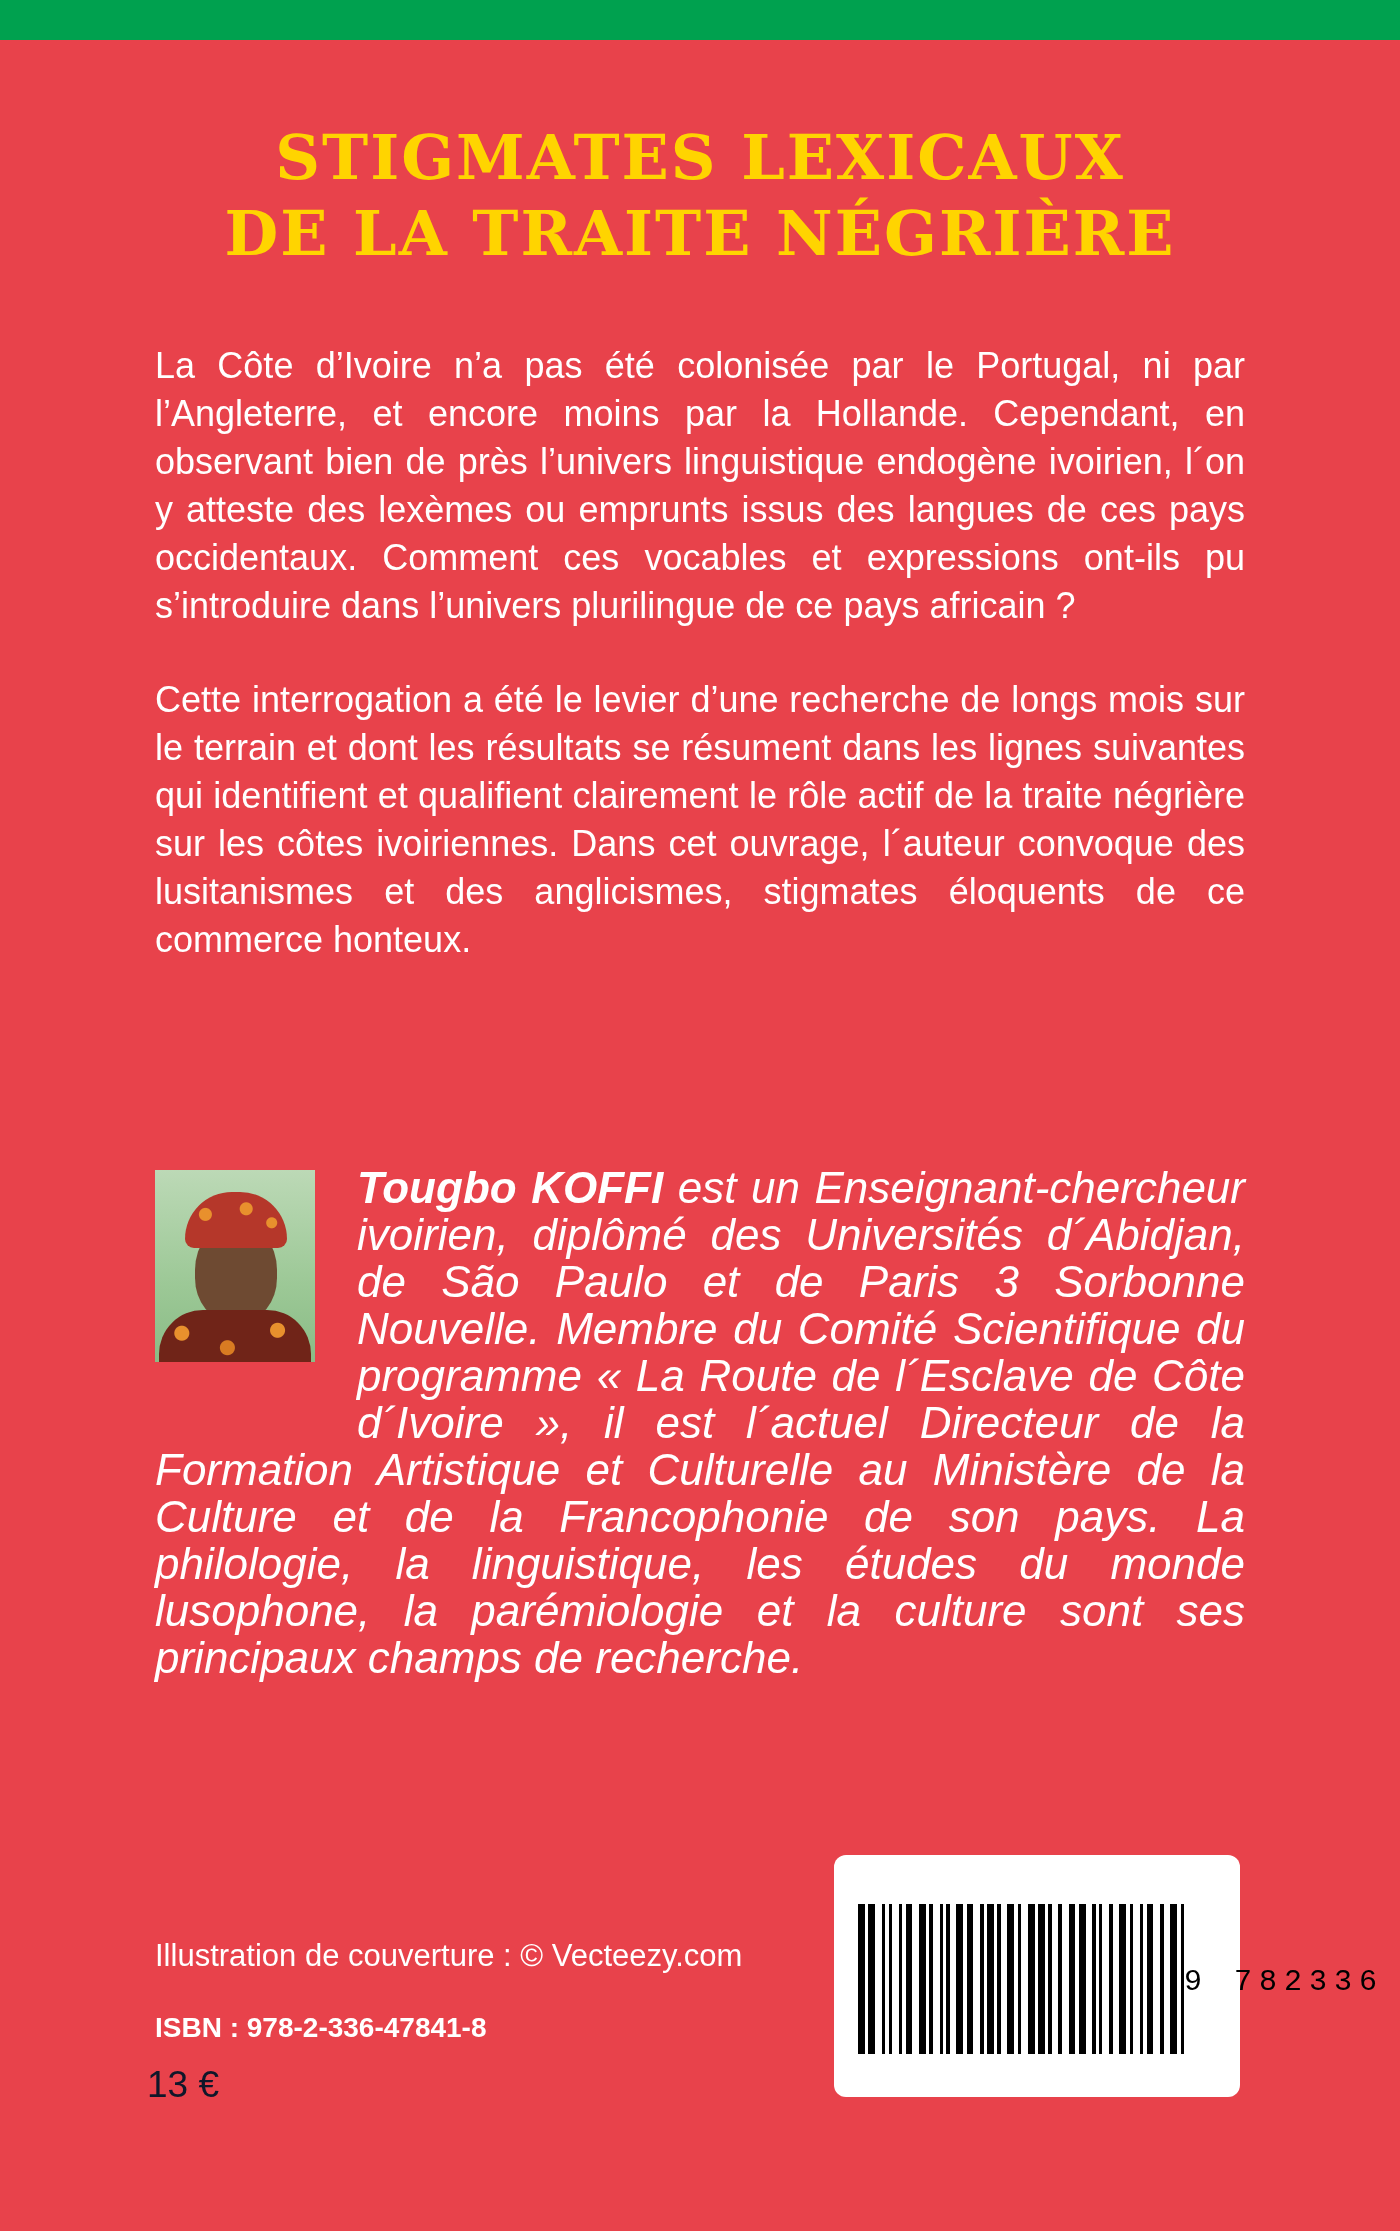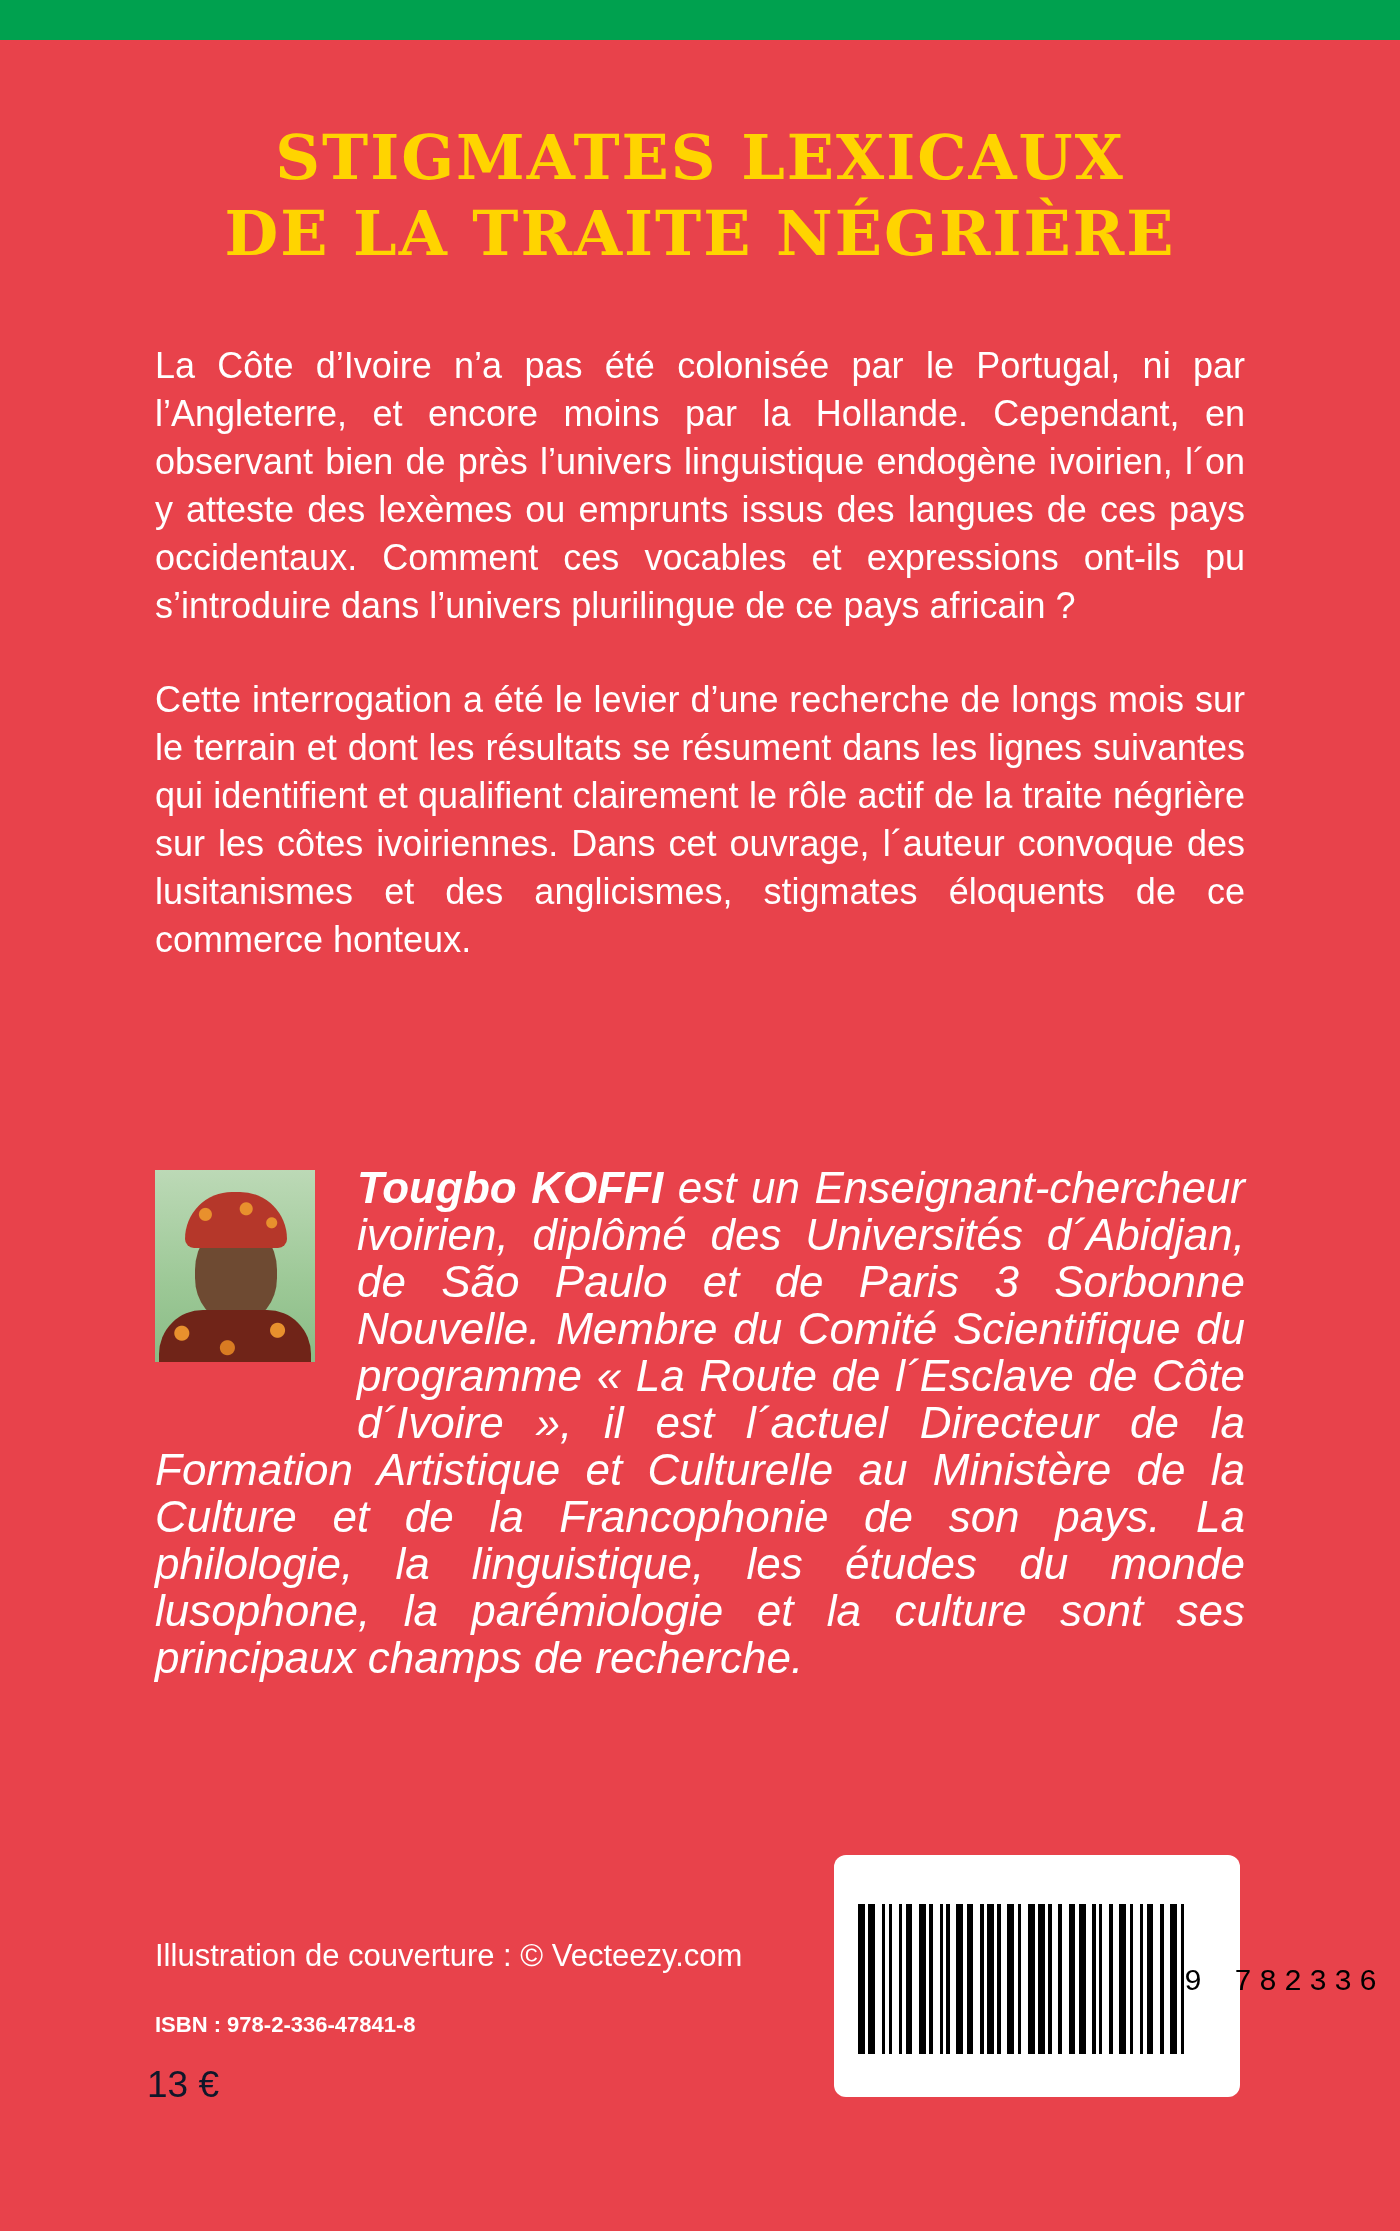--- a/index.html
+++ b/index.html
@@ -81,21 +81,21 @@
       radial-gradient(circle at 78% 35%, #e8902d 7px, transparent 8px),
       #702418;
     border-radius:44px 44px 0 0;
   }
   .credit{
     position:absolute;left:155px;top:1938px;
     color:#FFFFFF;font-size:31px;margin:0;
   }
   .isbn{
     position:absolute;left:155px;top:2012px;
-    color:#FFFFFF;font-size:22px;font-weight:700;margin:0;
+    color:#FFFFFF;font-size:28px;font-weight:700;margin:0;
   }
   .price{
     position:absolute;left:147px;top:2064px;
     color:#0f172a;font-size:37px;margin:0;
   }
   .barcode-box{
     position:absolute;left:834px;top:1855px;
     width:406px;height:242px;
     background:#FFFFFF;
     border-radius:12px;

